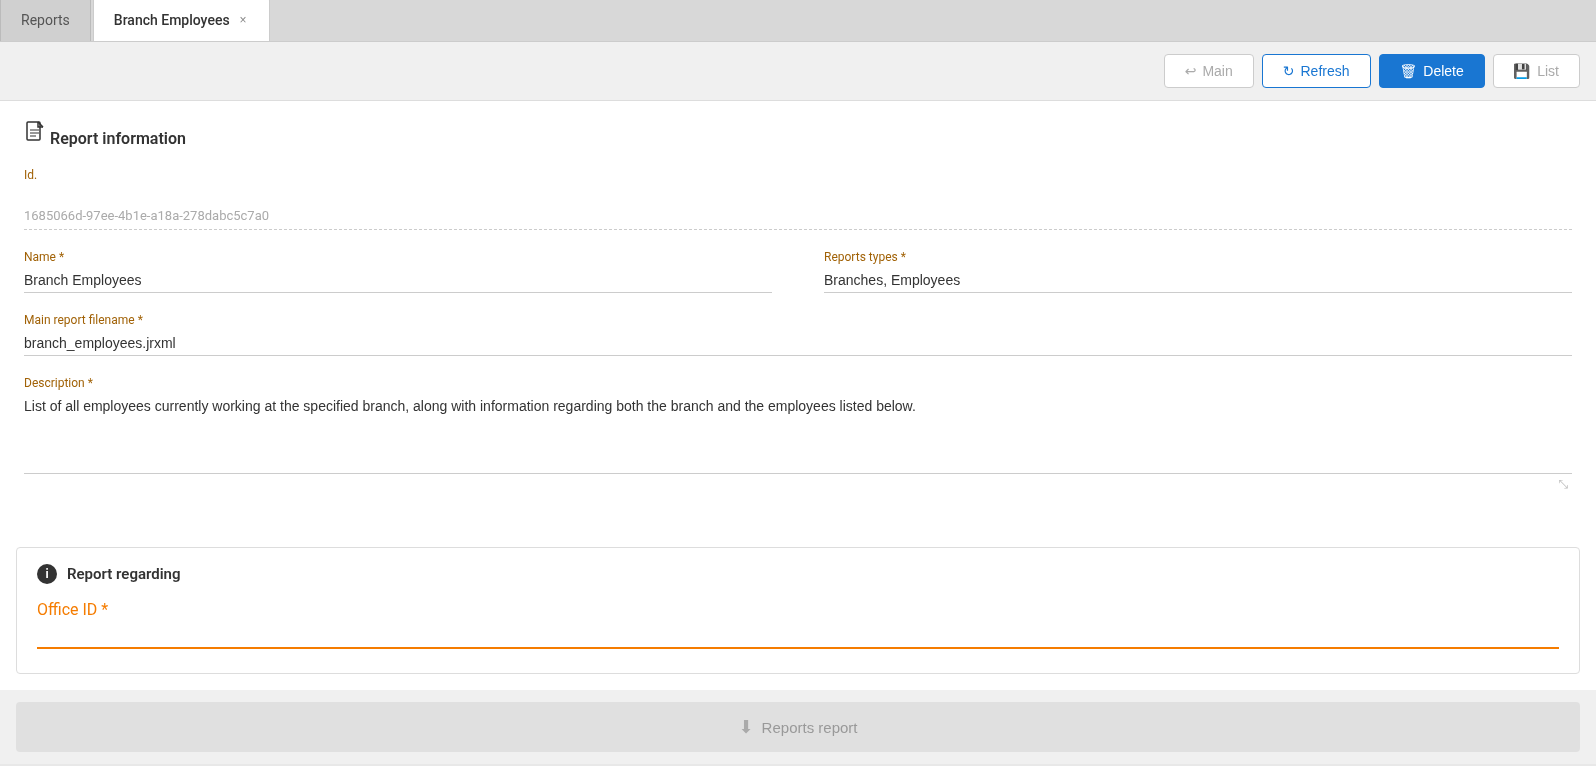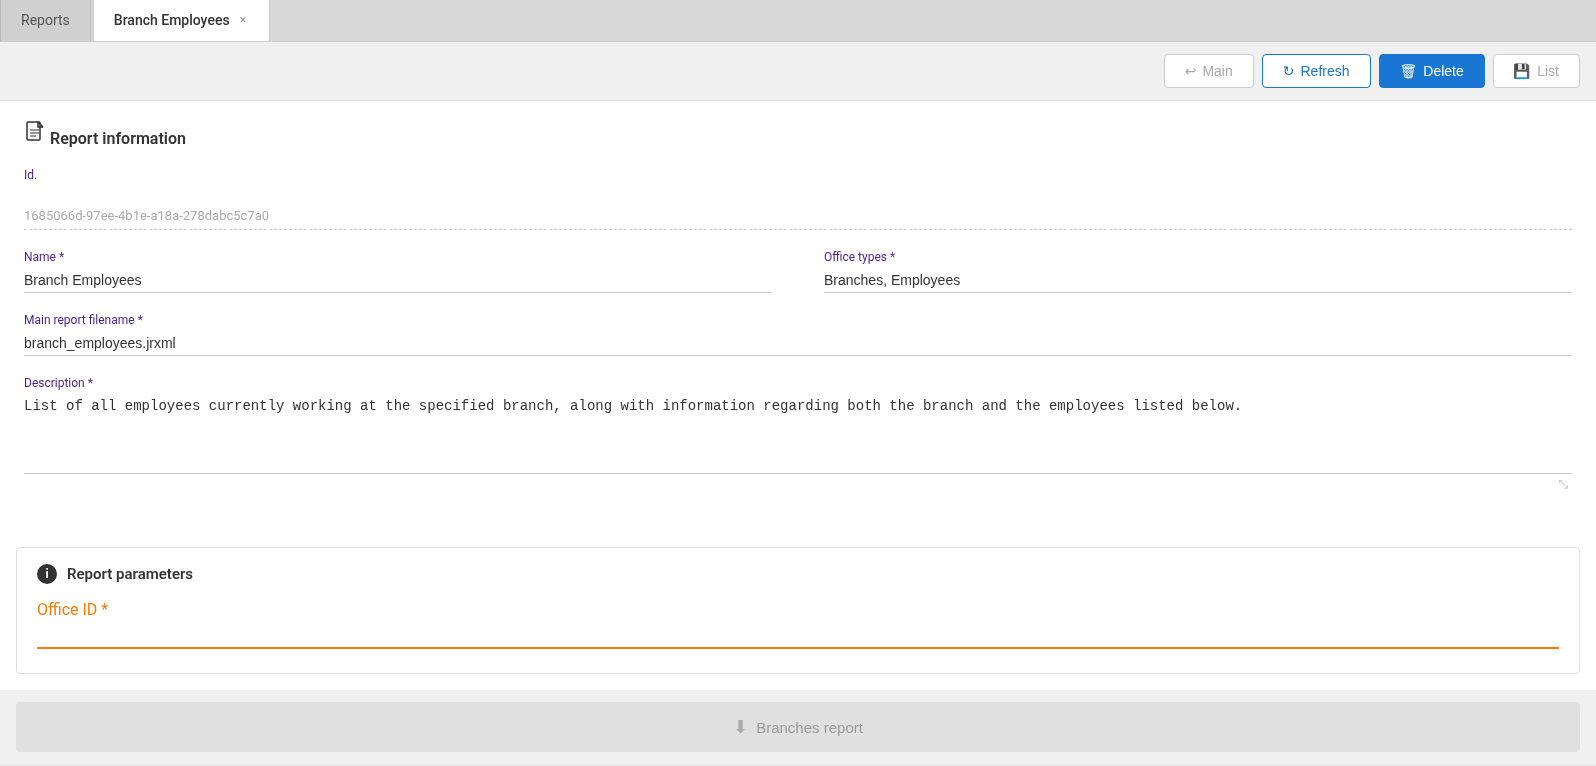--- a/index.html
+++ b/index.html
@@ -122,21 +122,21 @@
     }
 
     
     .form-field {
       margin-bottom: 20px;
     }
 
     .form-field label {
       display: block;
       font-size: 12px;
-      color: #4c1d95;
+      color: #a16207;
       margin-bottom: 4px;
     }
 
     .form-field .field-value {
       font-size: 14px;
       color: #333;
       padding-bottom: 6px;
       border-bottom: 1px solid #ccc;
       width: 100%;
       margin-top: 26px;
@@ -172,21 +172,21 @@
       width: 100%;
       border: none;
       border-bottom: 1px solid #ccc;
       padding: 4px 0;
       font-size: 14px;
       color: #333;
       outline: none;
       background: transparent;
       resize: none;
       min-height: 80px;
-      font-family: Liberation Mono, monospace;
+      font-family: Liberation Sans, sans-serif;
     }
 
     .resize-handle {
       display: flex;
       justify-content: flex-end;
       padding-right: 4px;
       color: #aaa;
       font-size: 12px;
     }
 
@@ -327,21 +327,21 @@
       <label>Id.</label>
       <div class="field-value id-value">1685066d-97ee-4b1e-a18a-278dabc5c7a0</div>
     </div>
 
     <div class="form-row">
       <div class="form-field">
         <label>Name *</label>
         <input class="field-input" type="text" value="Branch Employees" style="">
       </div>
       <div class="form-field">
-        <label>Office types *</label>
+        <label>Reports types *</label>
         <input class="field-input" type="text" value="Branches, Employees" style="">
       </div>
     </div>
 
     <div class="form-field">
       <label>Main report filename *</label>
       <input class="field-input" type="text" value="branch_employees.jrxml" style="">
     </div>
 
     <div class="form-field">
@@ -351,29 +351,29 @@
         <span style="font-size:12px; color:#bbb;">⤡</span>
       </div>
     </div>
   </div>
 
   <div class="params-section">
     <div class="params-header">
       <div class="info-icon">
         <span>i</span>
       </div>
-      <span class="params-title">Report parameters</span>
+      <span class="params-title">Report regarding</span>
     </div>
 
     <div class="param-field">
       <label>Office ID *</label>
       <input class="param-input" type="text" value="" style="">
     </div>
   </div>
 
   <div class="generate-btn-wrapper">
     <button class="generate-btn">
       <span class="download-icon">⬇</span>
-      <span>Branches report</span>
+      <span>Reports report</span>
     </button>
   </div>
 
 </div>
 
 </body></html>

